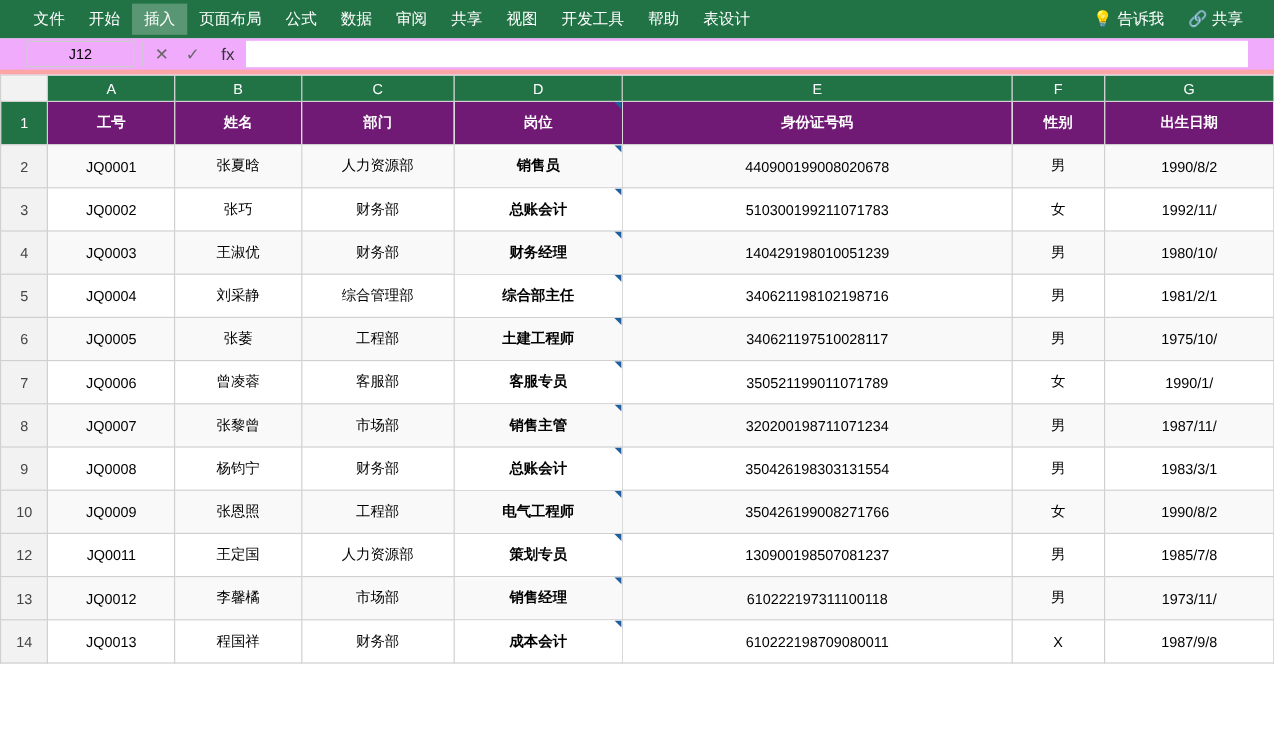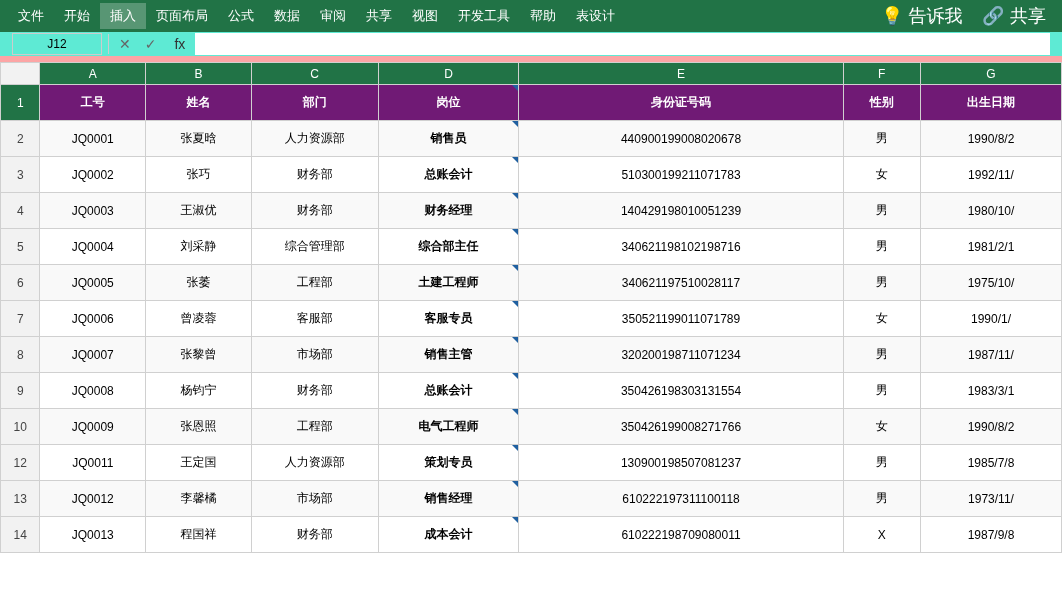--- a/index.html
+++ b/index.html
@@ -5,53 +5,53 @@
     * { margin: 0; padding: 0; box-sizing: border-box; }
     body { font-family: 'Microsoft YaHei', SimSun, sans-serif; font-size: 12px; background: #fff; overflow: hidden; width: 1062px; height: 612px; }
 
     
     .menu-bar {
       background: #217346;
       color: #fff;
       display: flex;
       align-items: center;
       height: 32px;
-      padding: 0 8px;
+      padding: 0 18px;
       gap: 0;
     }
     .menu-item {
       padding: 4px 10px;
       cursor: pointer;
       font-size: 13px;
       white-space: nowrap;
     }
     .menu-item.active { background: rgba(255,255,255,0.25); }
     .menu-right {
       margin-left: auto;
       display: flex;
       align-items: center;
       gap: 4px;
     }
     .menu-right-item {
       padding: 4px 8px;
-      font-size: 18px;
+      font-size: 13px;
       cursor: pointer;
       display: flex;
       align-items: center;
       gap: 3px;
     }
 
     
     .formula-bar {
       display: flex;
       align-items: center;
       height: 30px;
-      border-bottom: 6px solid #fca5a5;
-      background: #5eead4;
-      padding: 0 12px;
+      border-bottom: 4px solid #fca5a5;
+      background: #f0abfc;
+      padding: 0 22px;
       gap: 2px;
     }
     .cell-ref-box {
       width: 90px;
       border: 1px solid #ccc;
       height: 22px;
       text-align: center;
       font-size: 12px;
       padding: 2px 4px;
       display: flex;

